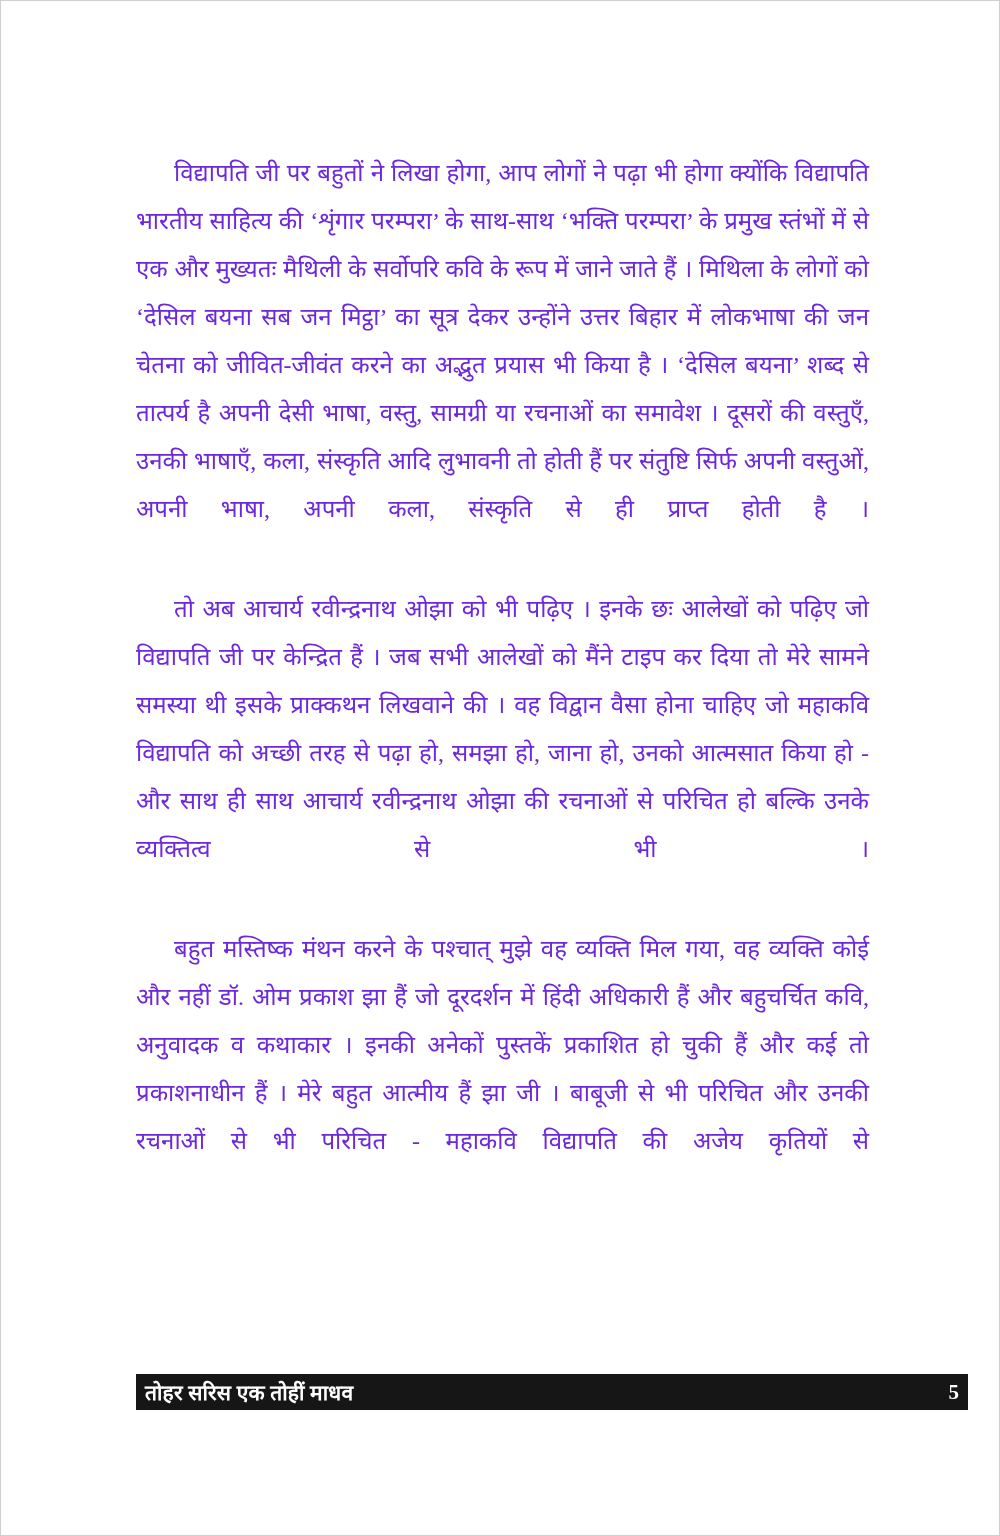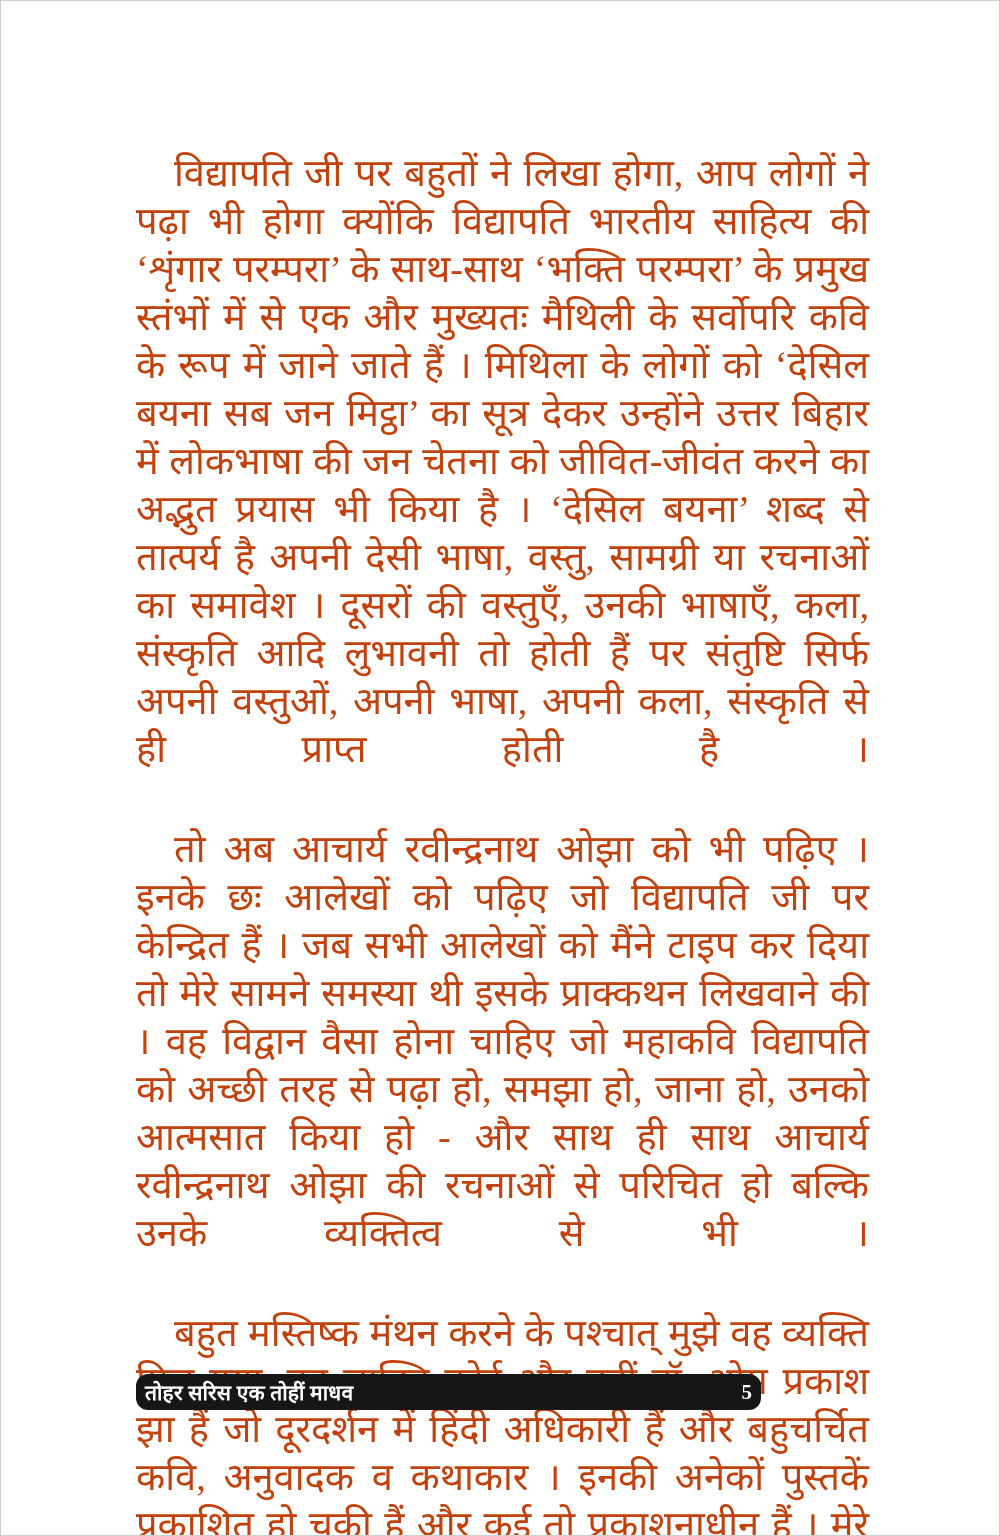--- a/index.html
+++ b/index.html
@@ -21,23 +21,23 @@
   .content {
     position: absolute;
     left: 135px;
     top: 148px;
     width: 733px;
   }
 
   .para {
     margin: 0;
     font-family: "Liberation Serif", "DejaVu Serif", serif;
-    font-size: 38px;
+    font-size: 24px;
     line-height: 48px;
-    color: #c2410c;
+    color: #6d28d9;
     text-align: justify;
     text-justify: inter-word;
     text-indent: 38px;
     word-spacing: 0.5px;
     -webkit-font-feature-settings: "kern" 1;
     font-feature-settings: "kern" 1;
   }
 
   .para + .para {
     margin-top: 4px;
@@ -47,29 +47,28 @@
   .para::after {
     content: "";
     display: inline-block;
     width: 100%;
   }
 
   .footer-bar {
     position: absolute;
     left: 135px;
     top: 1373px;
-    width: 625px;
+    width: 832px;
     height: 36px;
     background: #161616;
     display: flex;
     align-items: center;
     justify-content: space-between;
     padding: 0 9px;
     box-sizing: border-box;
-    border-radius: 12px;
   }
 
   .footer-title {
     font-family: "Liberation Serif", "DejaVu Serif", serif;
     font-size: 21px;
     font-weight: bold;
     color: #ffffff;
     letter-spacing: 0.2px;
     white-space: nowrap;
   }

